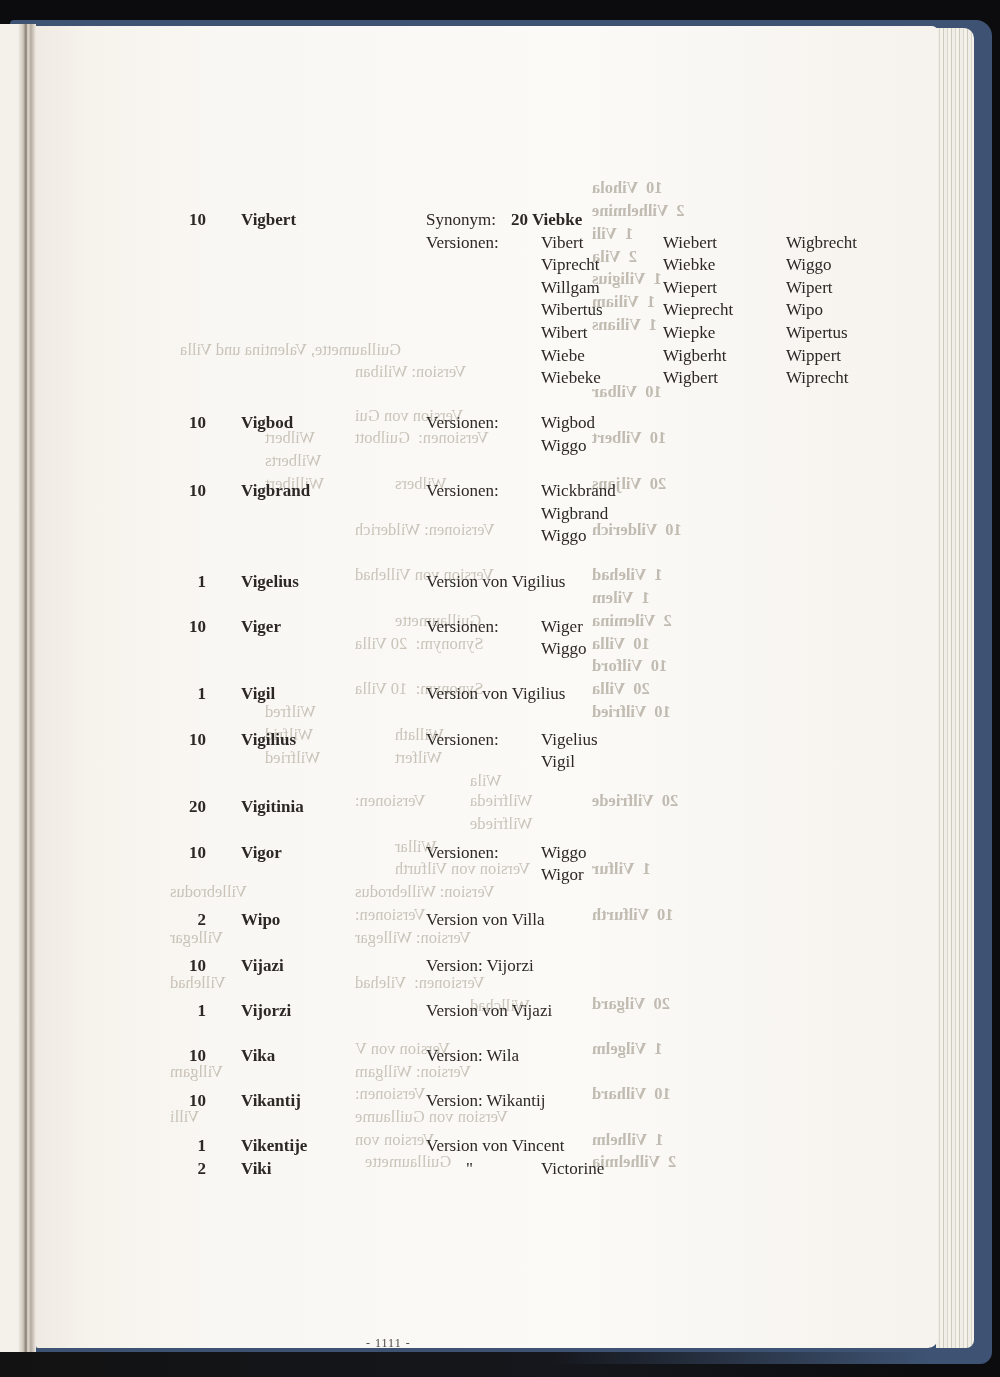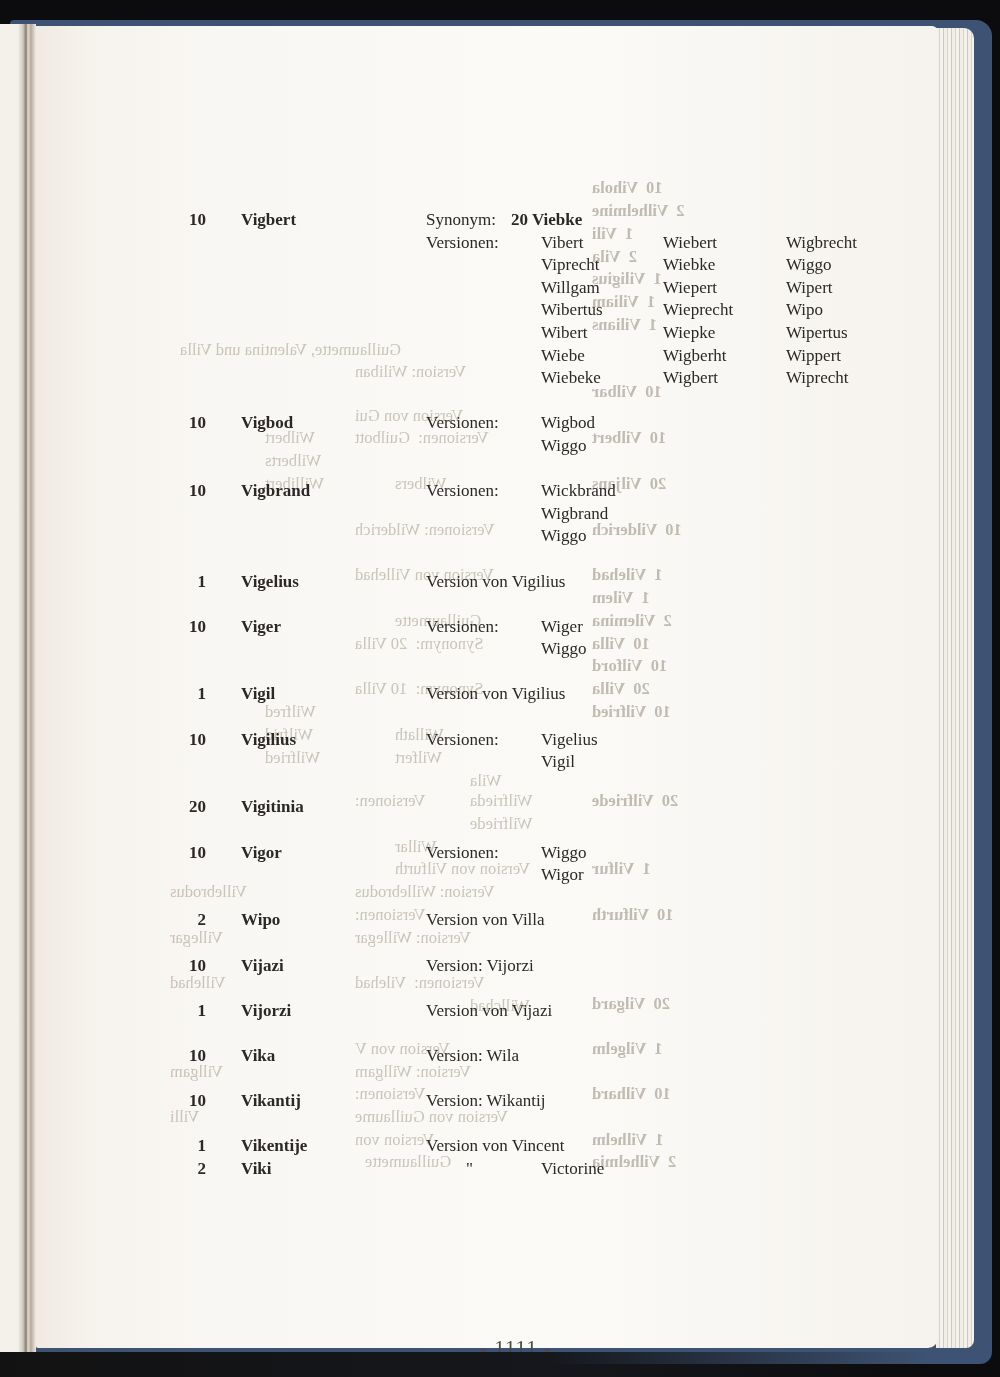--- a/index.html
+++ b/index.html
@@ -46,21 +46,21 @@
   .num{position:absolute;left:0;width:20px;text-align:right;font-weight:bold;}
   .name{position:absolute;left:55px;font-weight:bold;}
   .label{position:absolute;left:240px;}
   .syn{position:absolute;left:325px;font-weight:bold;}
   .ditto{position:absolute;left:280px;}
   .c0{position:absolute;left:355px;}
   .c1{position:absolute;left:477px;}
   .c2{position:absolute;left:600px;}
   .pagenum{
     position:absolute;left:330px;top:1310px;width:300px;
-    text-align:center;font-size:21px;color:#4a4744;letter-spacing:1px;
+    font-size:12px;color:#4a4744;letter-spacing:1px;
   }
   .ghostlayer{position:absolute;left:0;top:0;width:902px;height:1322px;pointer-events:none;}
   .ghost{
     position:absolute;display:inline-block;
     transform:scaleX(-1);
     color:rgba(148,138,122,0.48);
     font-size:16.5px;white-space:pre;
   }
   .ghost.b{font-weight:bold;color:rgba(140,130,115,0.52);}
 </style>

